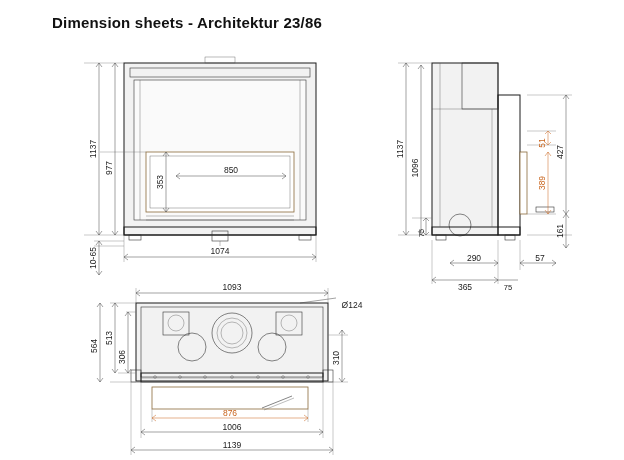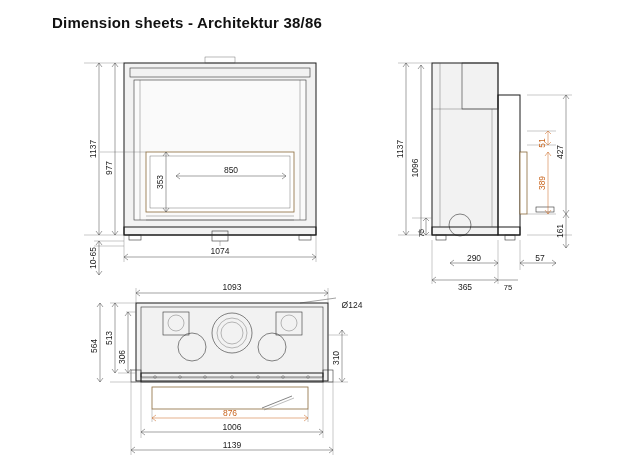--- a/index.html
+++ b/index.html
@@ -71,21 +71,21 @@
     fill: #ffffff;
     stroke: #8a6a3a;
     stroke-width: 0.8;
   }
   .fillgray { fill: #f2f2f2; }
   .filllight { fill: #fafafa; }
 </style>
 </head>
 <body>
 
-<div id="page-title">Dimension sheets - Architektur 38/86</div>
+<div id="page-title">Dimension sheets - Architektur 23/86</div>
 
 <div class="drawing">
 <svg width="624" height="460" viewBox="0 0 624 460" xmlns="http://www.w3.org/2000/svg">
 
   <g>
 
     <rect class="outline fillgray" x="124" y="63" width="192" height="172"></rect>
 
     <rect class="thin" x="130" y="68" width="180" height="9"></rect>
 

